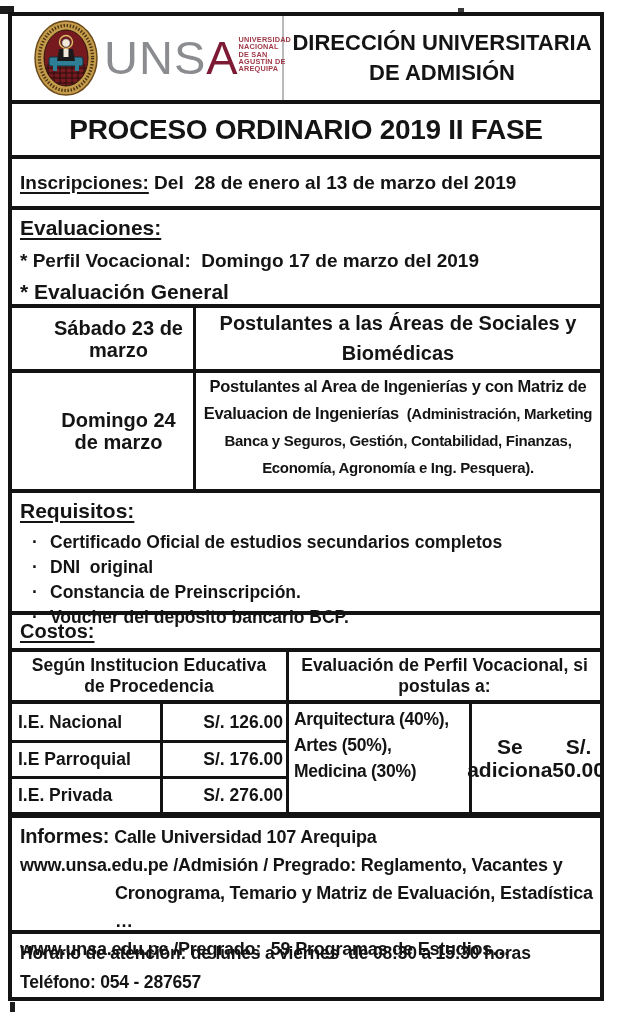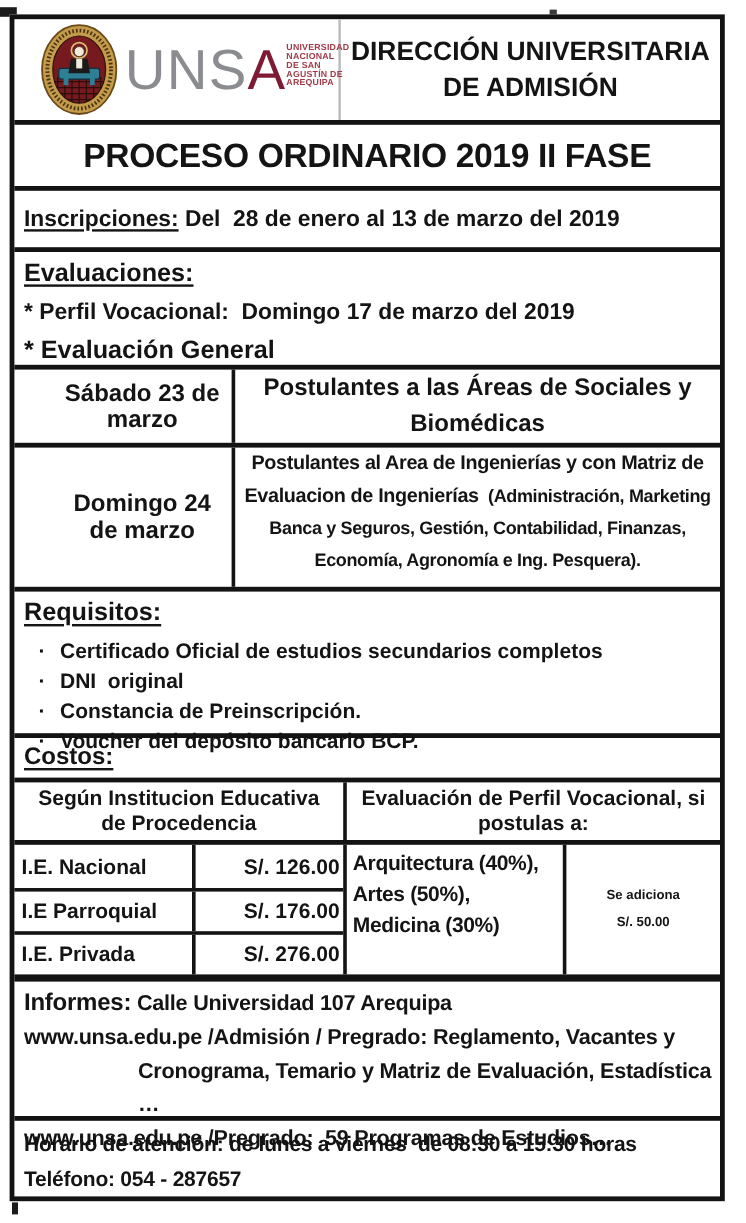--- a/index.html
+++ b/index.html
@@ -77,22 +77,22 @@
   .costH .left{width:277px;flex:none;border-right:3px solid #131313;}
   .costH .right{flex:1;}
   .costB{height:112px;display:flex;}
   .fee-table{width:277px;flex:none;border-right:3px solid #131313;box-sizing:border-box;display:flex;flex-direction:column;}
   .fee-row{height:36px;display:flex;box-sizing:border-box;}
   .fee-row + .fee-row{border-top:3px solid #131313;}
   .fee-row .name{width:151px;flex:none;border-right:3px solid #131313;display:flex;align-items:center;
     padding-left:6px;box-sizing:border-box;font-size:17.5px;}
   .fee-row .price{flex:1;display:flex;align-items:center;justify-content:flex-end;padding-right:3px;font-size:17.5px;}
   .voc{flex:1;padding:2px 2px 0 5px;font-size:17.5px;line-height:26px;letter-spacing:-.3px;box-sizing:border-box;}
-  .surch{width:131px;flex:none;border-left:3px solid #131313;display:flex;flex-direction:column;
-    align-items:center;justify-content:center;text-align:center;font-size:11px;line-height:23px;box-sizing:border-box;}
+  .surch{width:131px;flex:none;border-left:3px solid #131313;display:flex;flex-direction:row;
+    align-items:center;justify-content:center;text-align:center;font-size:21px;line-height:23px;box-sizing:border-box;}
 
   
   .inf{height:118px;padding:4px 6px 0 8px;font-size:18px;line-height:28px;letter-spacing:-.2px;}
   .inf .lead .lbl{font-size:20px;}
   .inf .indent{padding-left:95px;}
 
   
   .hor{flex:1;padding:5px 8px 0 8px;font-size:17.5px;line-height:29px;letter-spacing:-.2px;}
 </style>
 </head>

